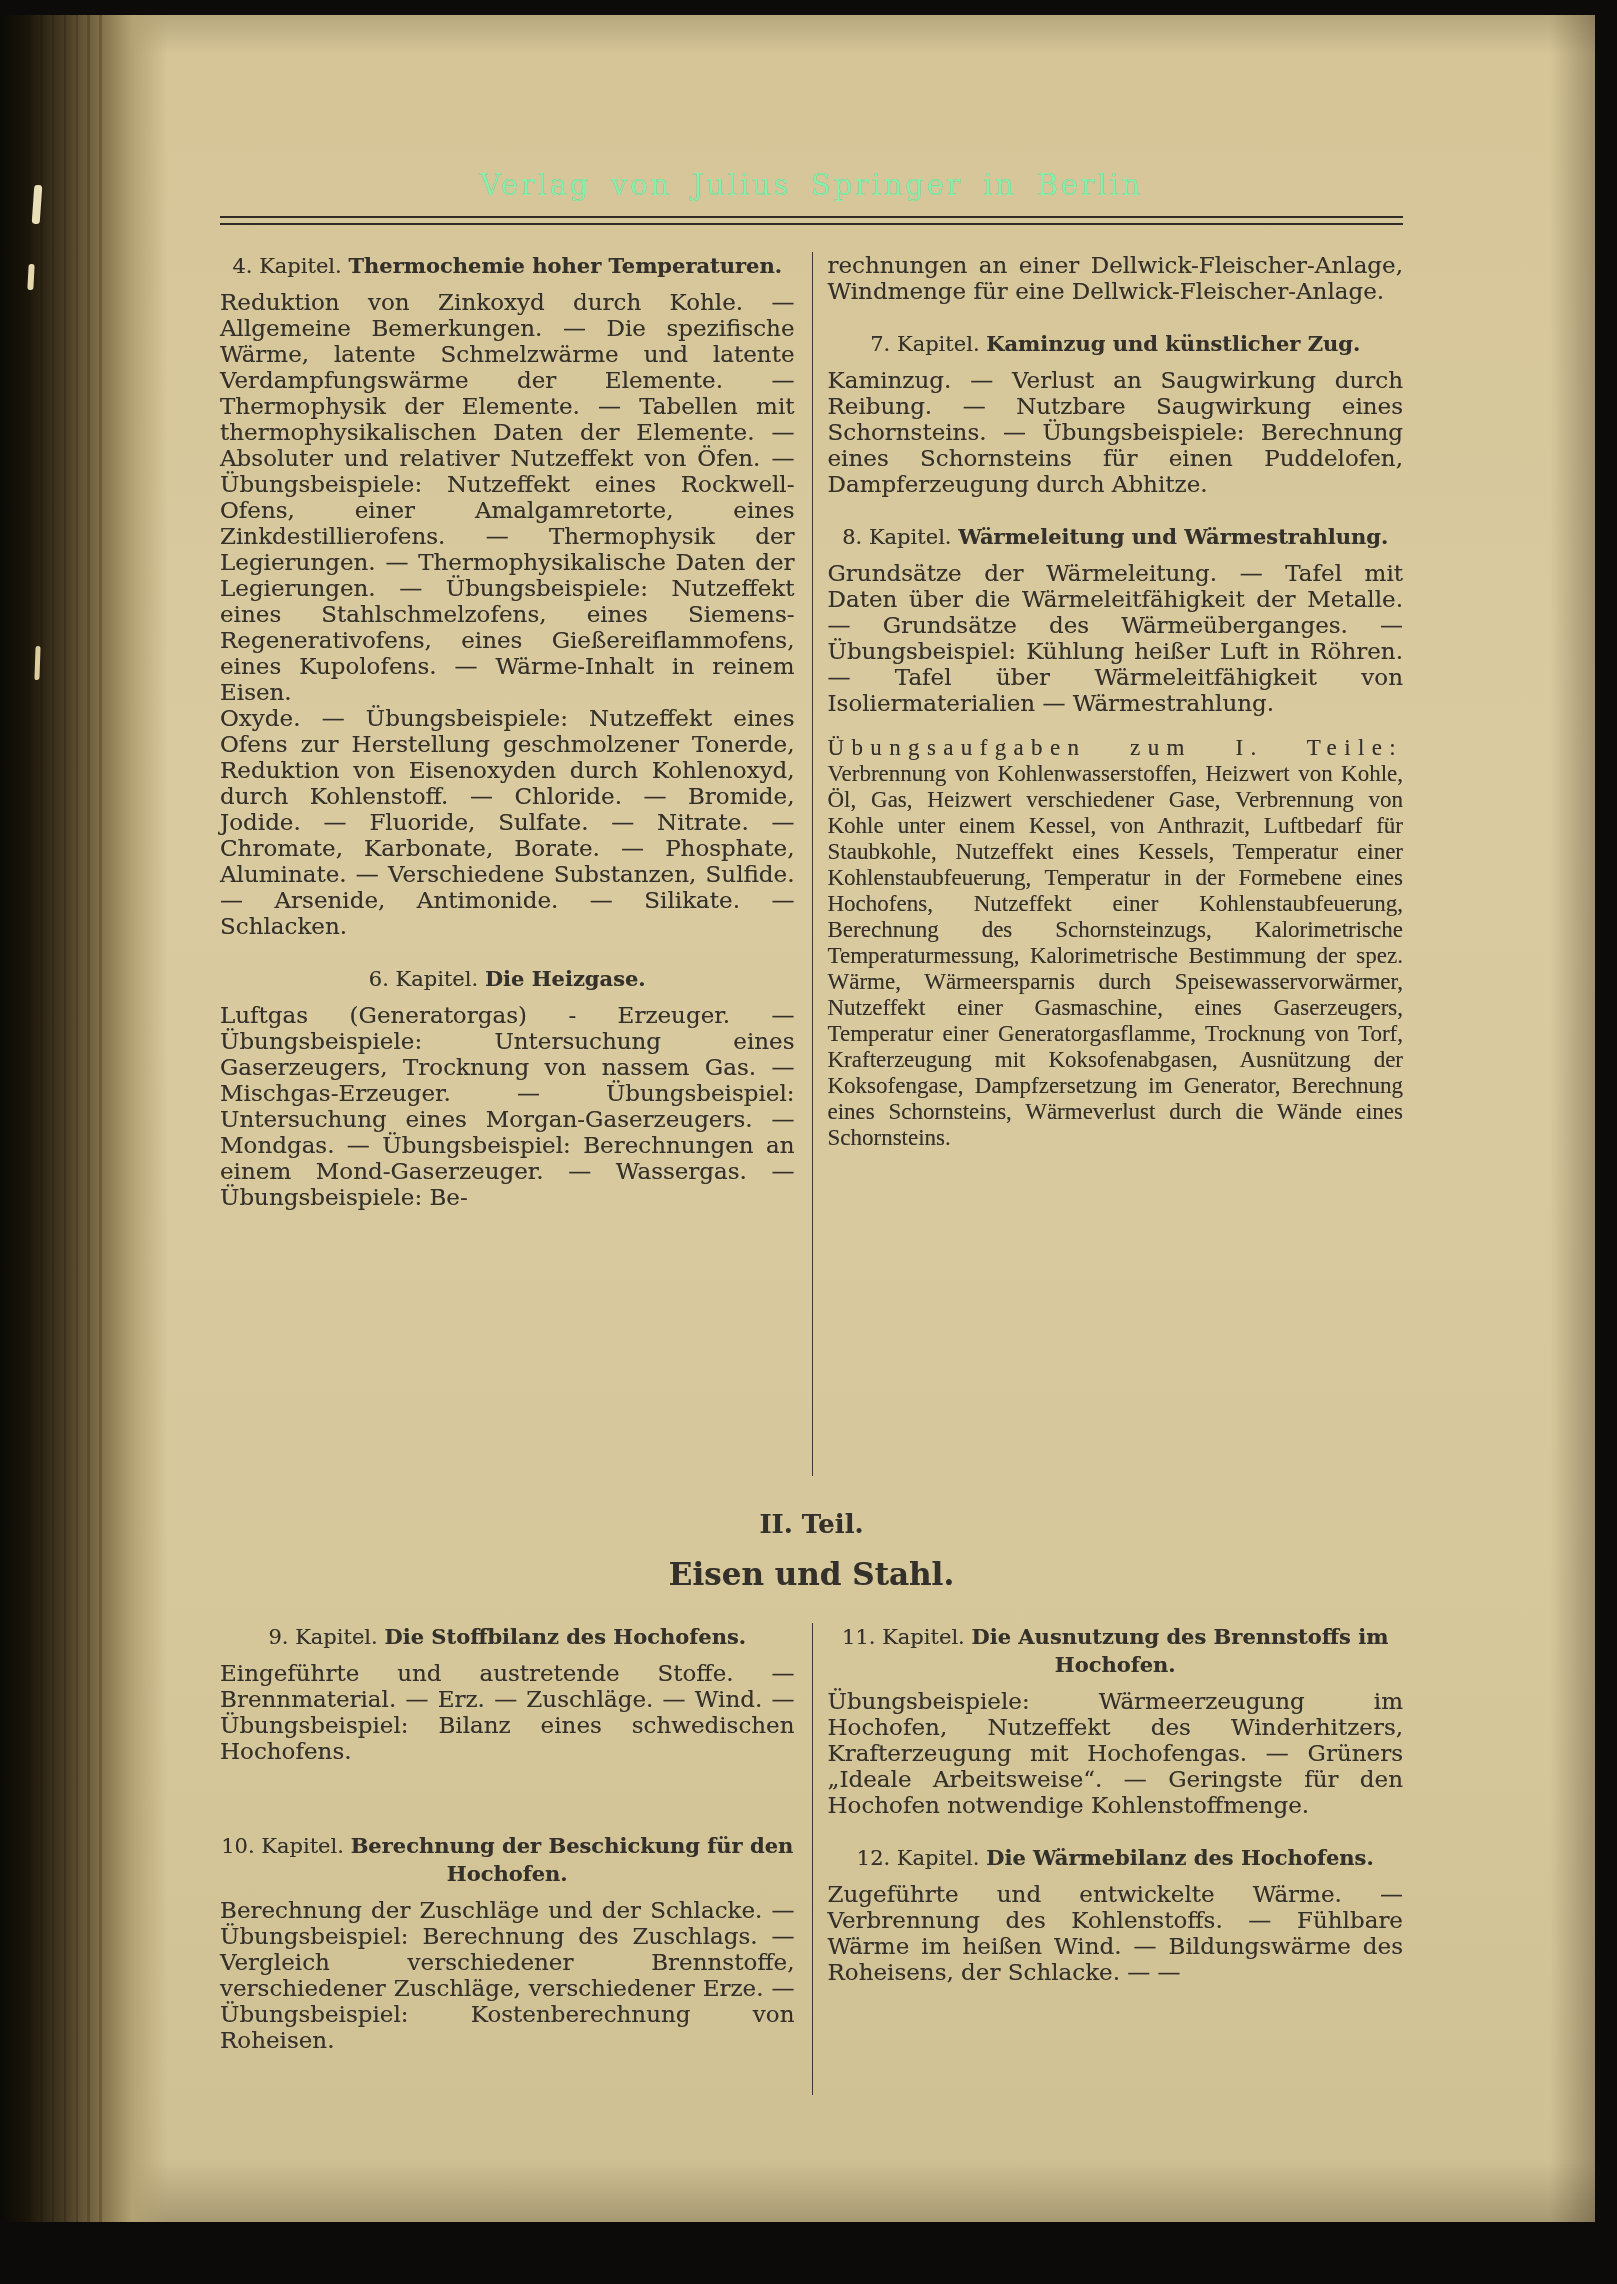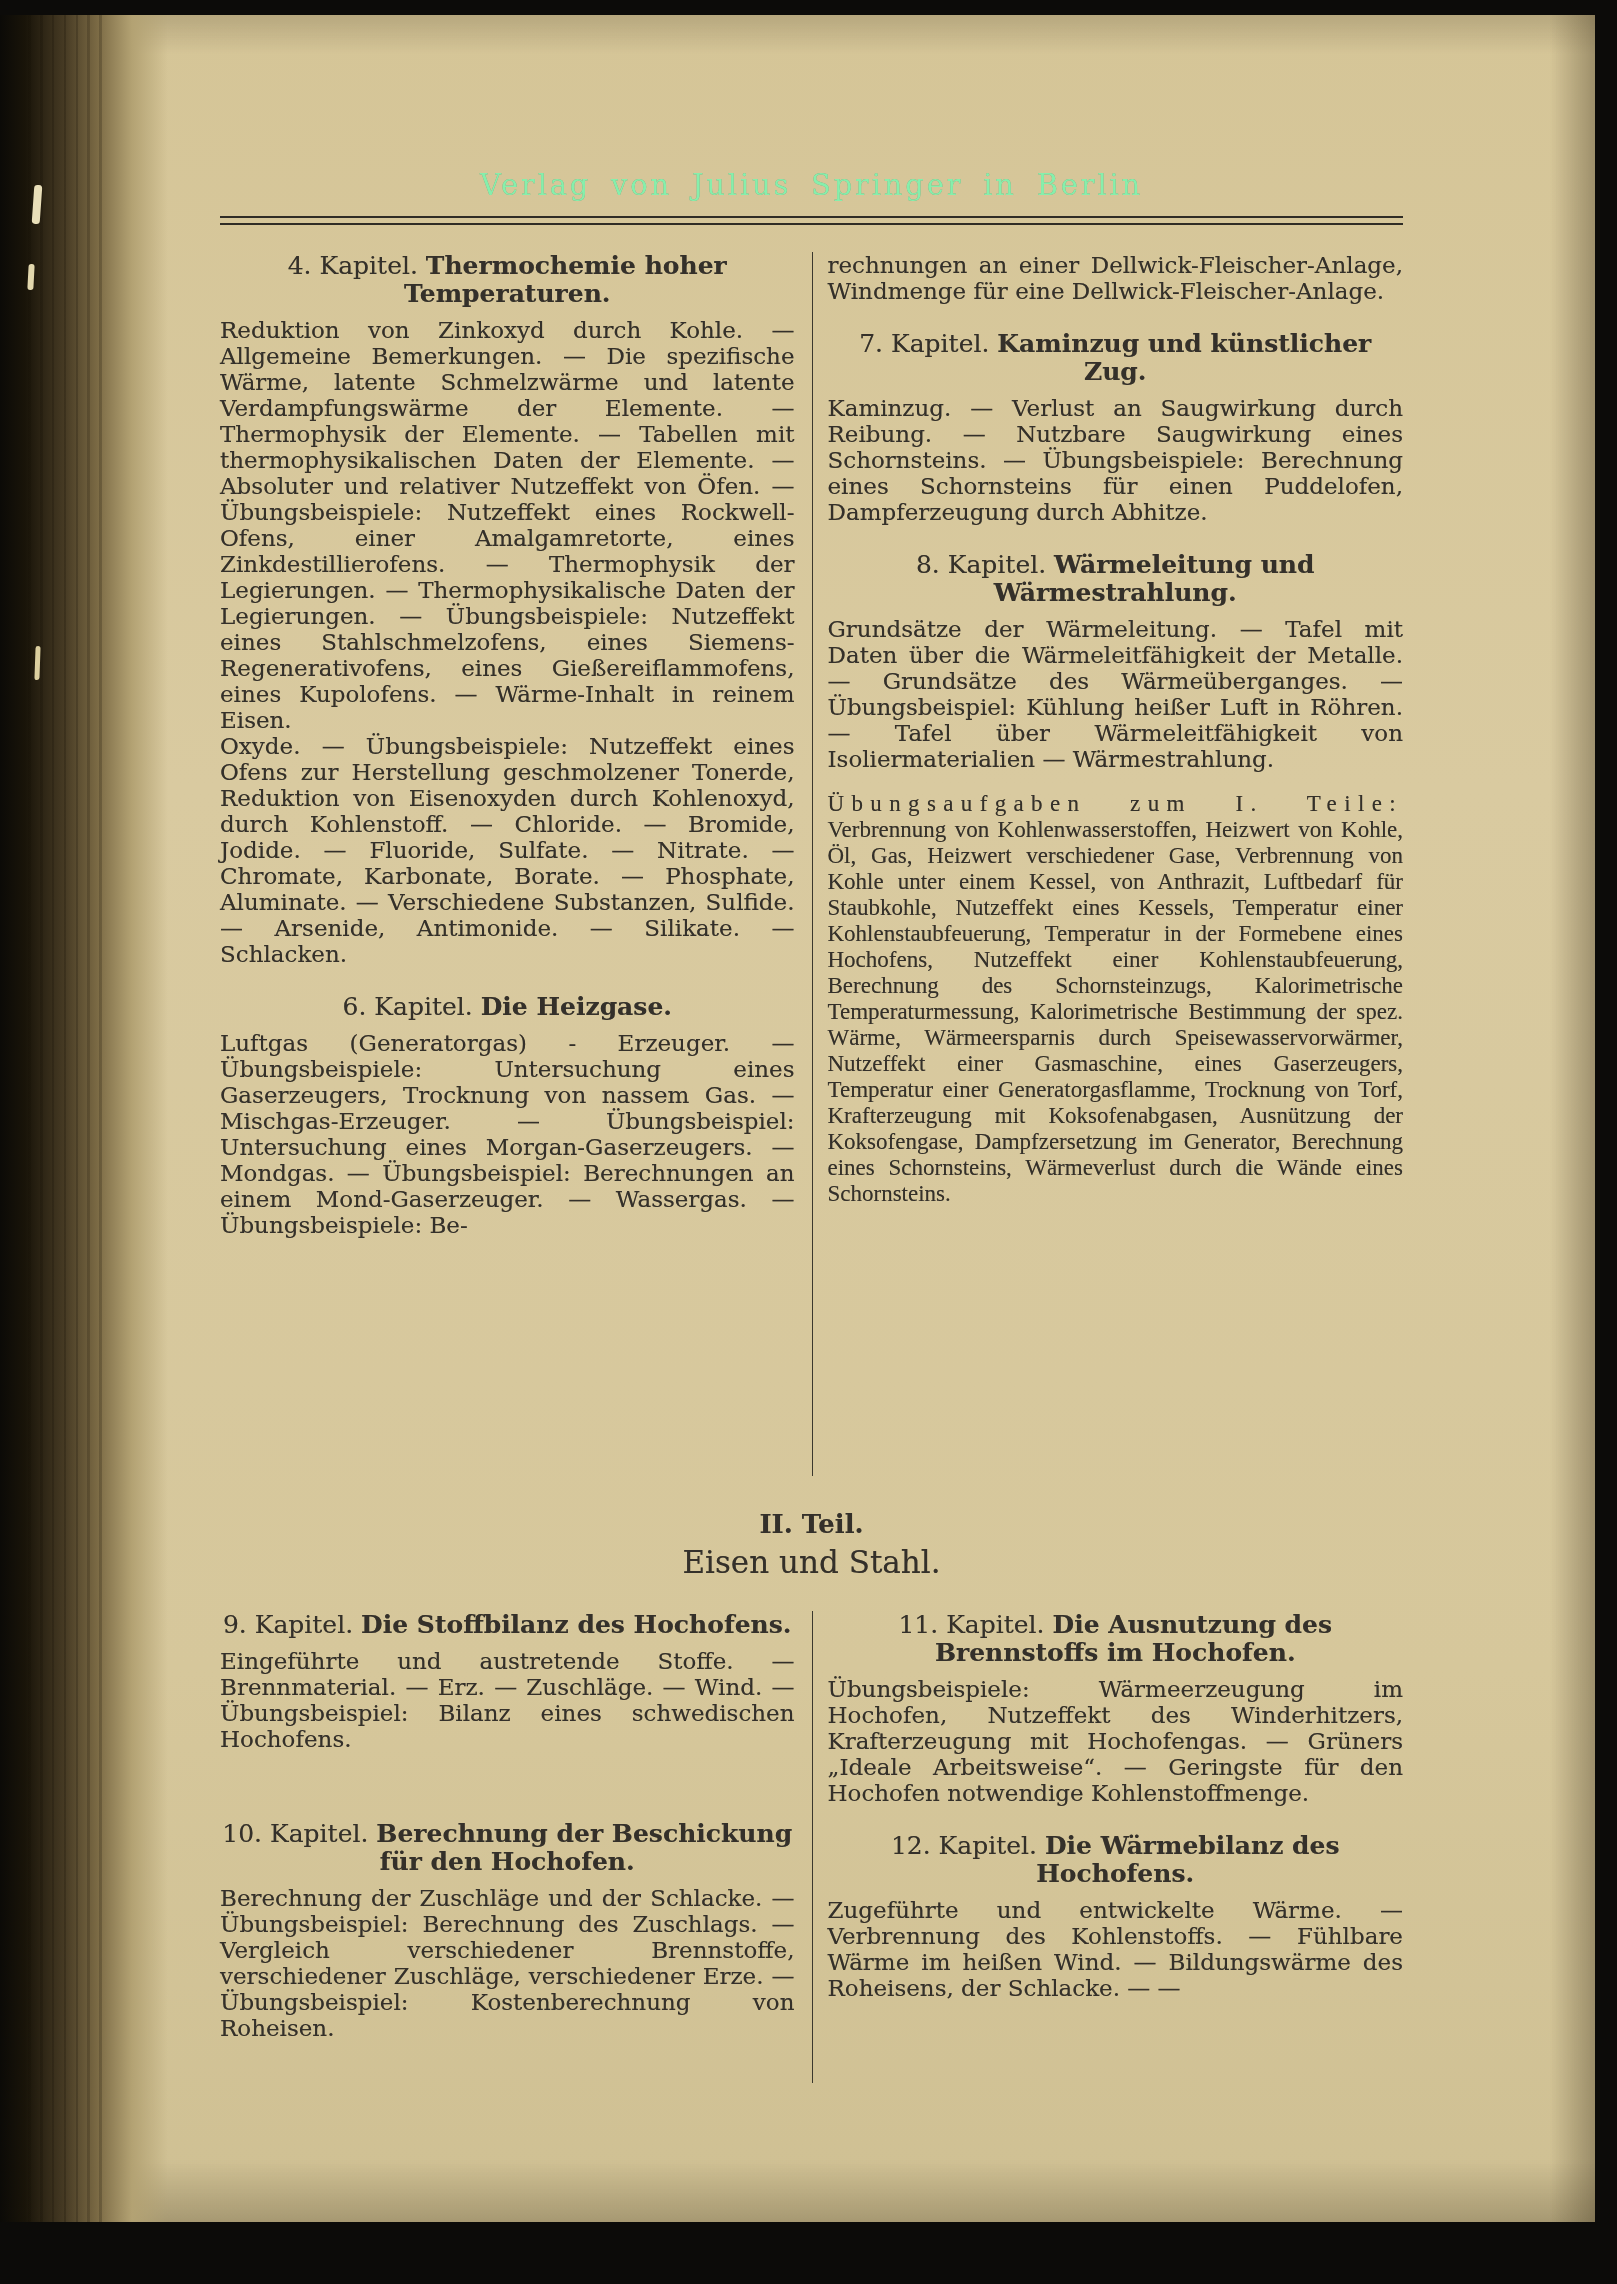--- a/index.html
+++ b/index.html
@@ -58,40 +58,40 @@
 
   .cols { display: flex; align-items: stretch; }
   .cols.top    { margin-top: 27px; min-height: 1224px; }
   .cols.bottom { margin-top: 31px; min-height: 472px; }
   .col { width: 50%; }
   .col-left  { padding-right: 17px; }
   .col-right { padding-left: 15px; border-left: 1.7px solid #3b382e; }
 
   .ch-head {
     text-align: center;
-    font-size: 25px;
+    font-size: 21px;
     line-height: 28px;
     font-weight: 400;
     margin: 26px 0 9px;
   }
   .ch-head .ch-title { font-weight: 700; }
   .chapter:first-child > .ch-head { margin-top: 0; }
   .cols.bottom .col-left .chapter + .chapter > .ch-head { margin-top: 68px; }
 
   .ch-body {
     font-size: 23px;
     line-height: 26px;
     text-align: justify;
   }
   .ch-body + .ch-body { margin-top: 19px; font-family: Liberation Serif, serif; }
   .spaced-lead { letter-spacing: 0.32em; }
 
   .part-head { text-align: center; margin-top: 33px; }
   .part-label { font-size: 26px; font-weight: 700; }
-  .part-title { font-size: 31px; font-weight: 400; margin-top: 5px; }
+  .part-title { font-size: 31px; font-weight: 700; margin-top: 17px; }
 </style>
 </head>
 <body>
 
 <div>
   <div class="paper"></div>
   <div class="spine"></div>
   <div class="spine-streaks"></div>
   <div class="speck1"></div>
   <div class="speck2"></div>

